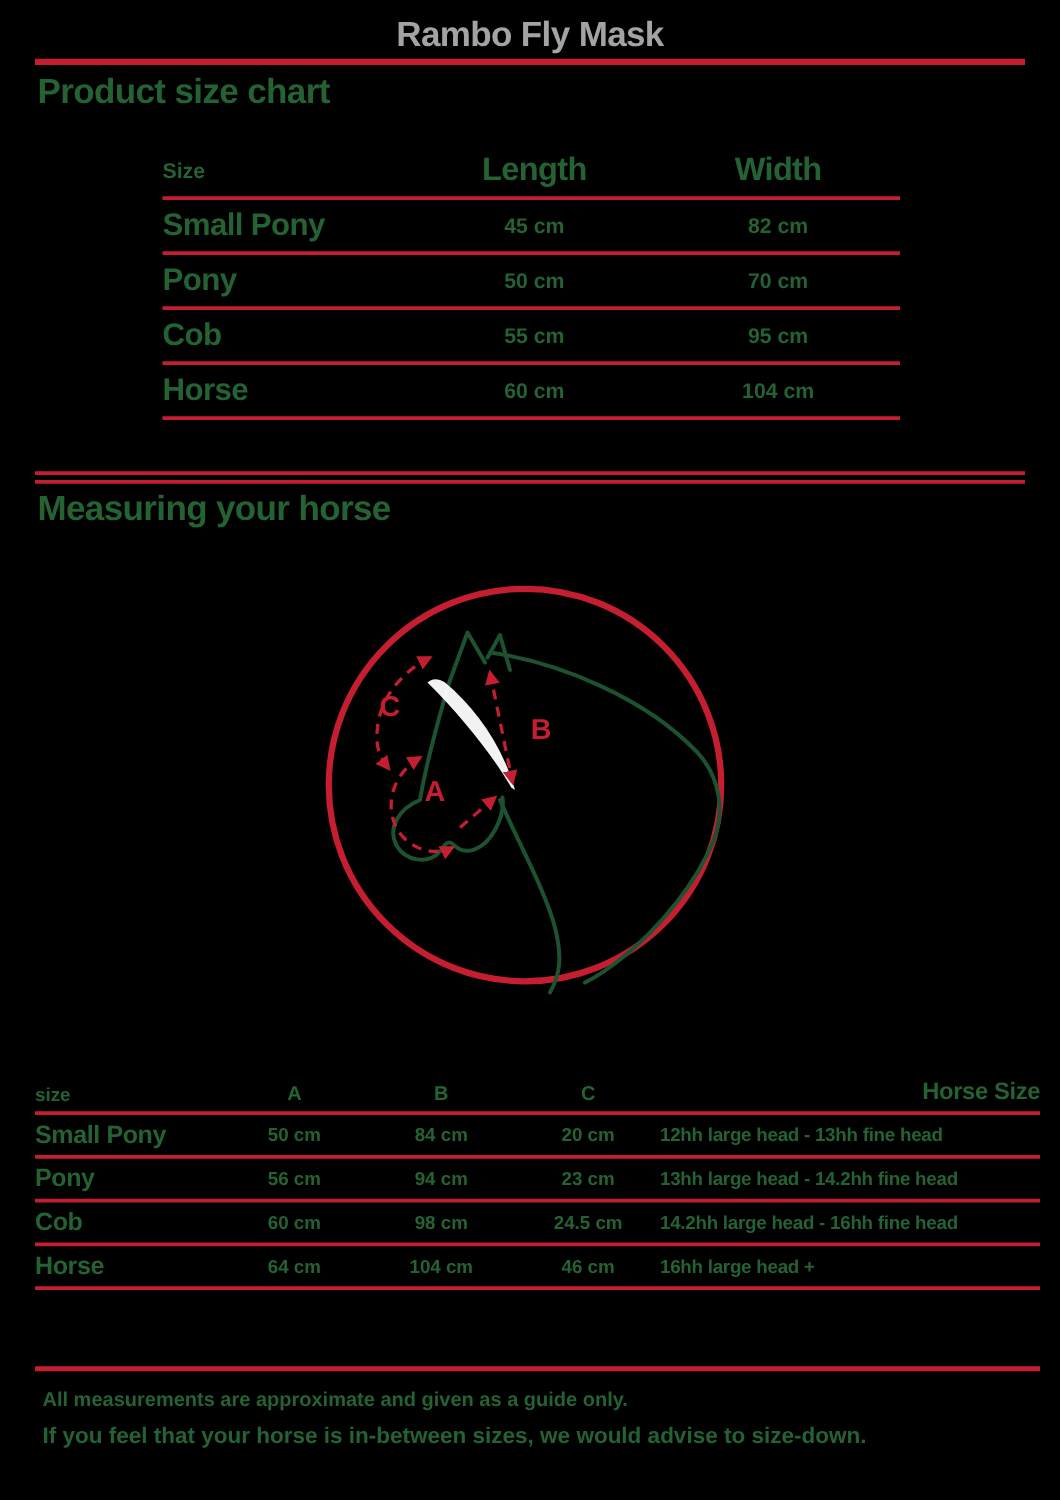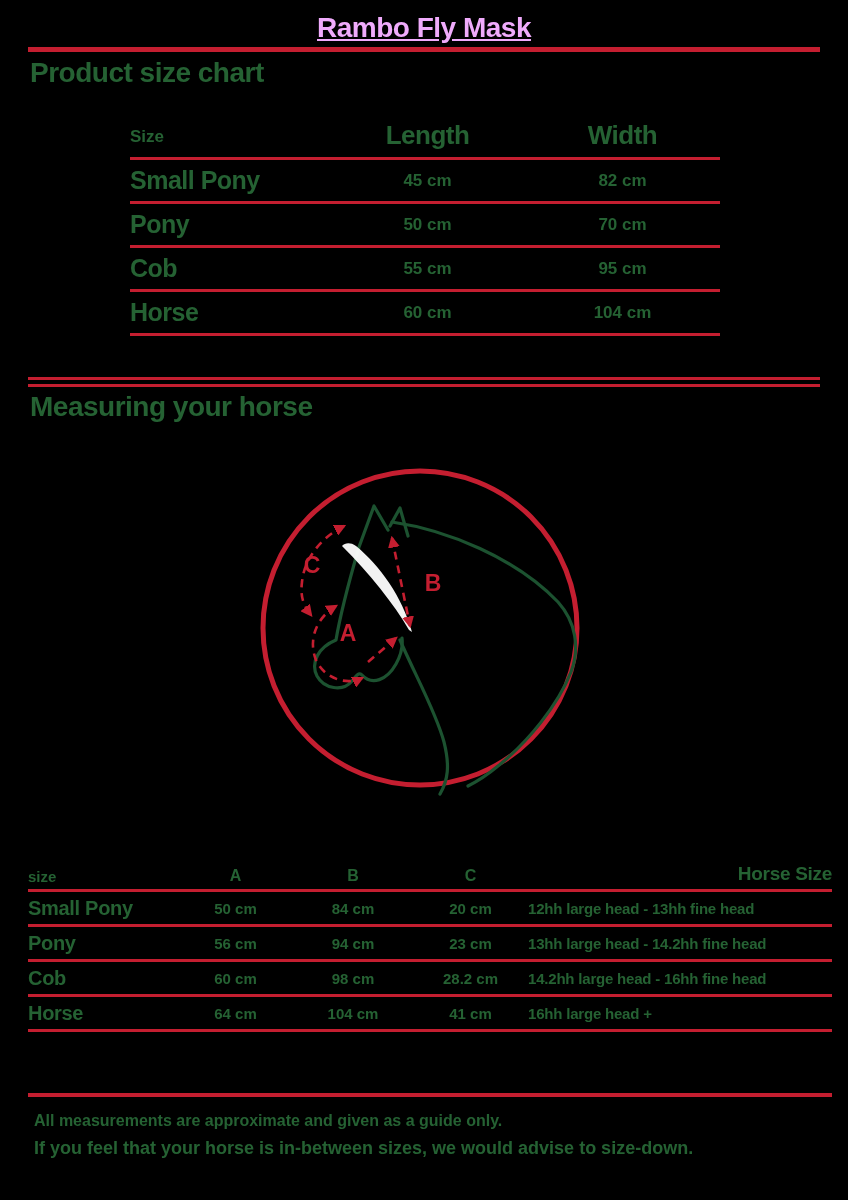--- a/index.html
+++ b/index.html
@@ -1,21 +1,21 @@
 <!DOCTYPE html>
 <html><head>
 <meta charset="utf-8">
 <style>
   html,body{margin:0;padding:0;background:#000;}
   body{
     position:relative;width:848px;height:1200px;overflow:hidden;
     font-family:"Liberation Sans","DejaVu Sans",sans-serif;
     color:#256233;
   }
-  .green{color:#f0abfc;text-decoration:underline;}
+  .green{color:#a3a3a3;}
   .page-title{
     position:absolute;top:12px;left:0;width:100%;text-align:center;
     font-size:28px;font-weight:700;letter-spacing:-0.5px;
   }
   .rule{position:absolute;left:28px;width:792px;background:#c41e30;height:4px;}
   .rule1{top:47px;height:5px;}
   .rule2a{top:377px;height:3px;}
   .rule2b{top:384px;height:3px;}
   .rule-bottom{top:1093px;height:4px;width:804px;}
   .section-heading{
@@ -163,28 +163,28 @@
     <div class="t2-label">Pony</div>
     <div class="t2-val">56 cm</div>
     <div class="t2-val">94 cm</div>
     <div class="t2-val">23 cm</div>
     <div class="t2-horse">13hh large head - 14.2hh fine head</div>
   </div>
   <div class="t2-row">
     <div class="t2-label">Cob</div>
     <div class="t2-val">60 cm</div>
     <div class="t2-val">98 cm</div>
-    <div class="t2-val">28.2 cm</div>
+    <div class="t2-val">24.5 cm</div>
     <div class="t2-horse">14.2hh large head - 16hh fine head</div>
   </div>
   <div class="t2-row">
     <div class="t2-label">Horse</div>
     <div class="t2-val">64 cm</div>
     <div class="t2-val">104 cm</div>
-    <div class="t2-val">41 cm</div>
+    <div class="t2-val">46 cm</div>
     <div class="t2-horse">16hh large head +</div>
   </div>
 </div>
 
 <div class="rule rule-bottom"></div>
 
 <div class="fine fine1">All measurements are approximate and given as a guide only.</div>
 <div class="fine fine2">If you feel that your horse is in-between sizes, we would advise to size-down.</div>
 
 </body></html>

